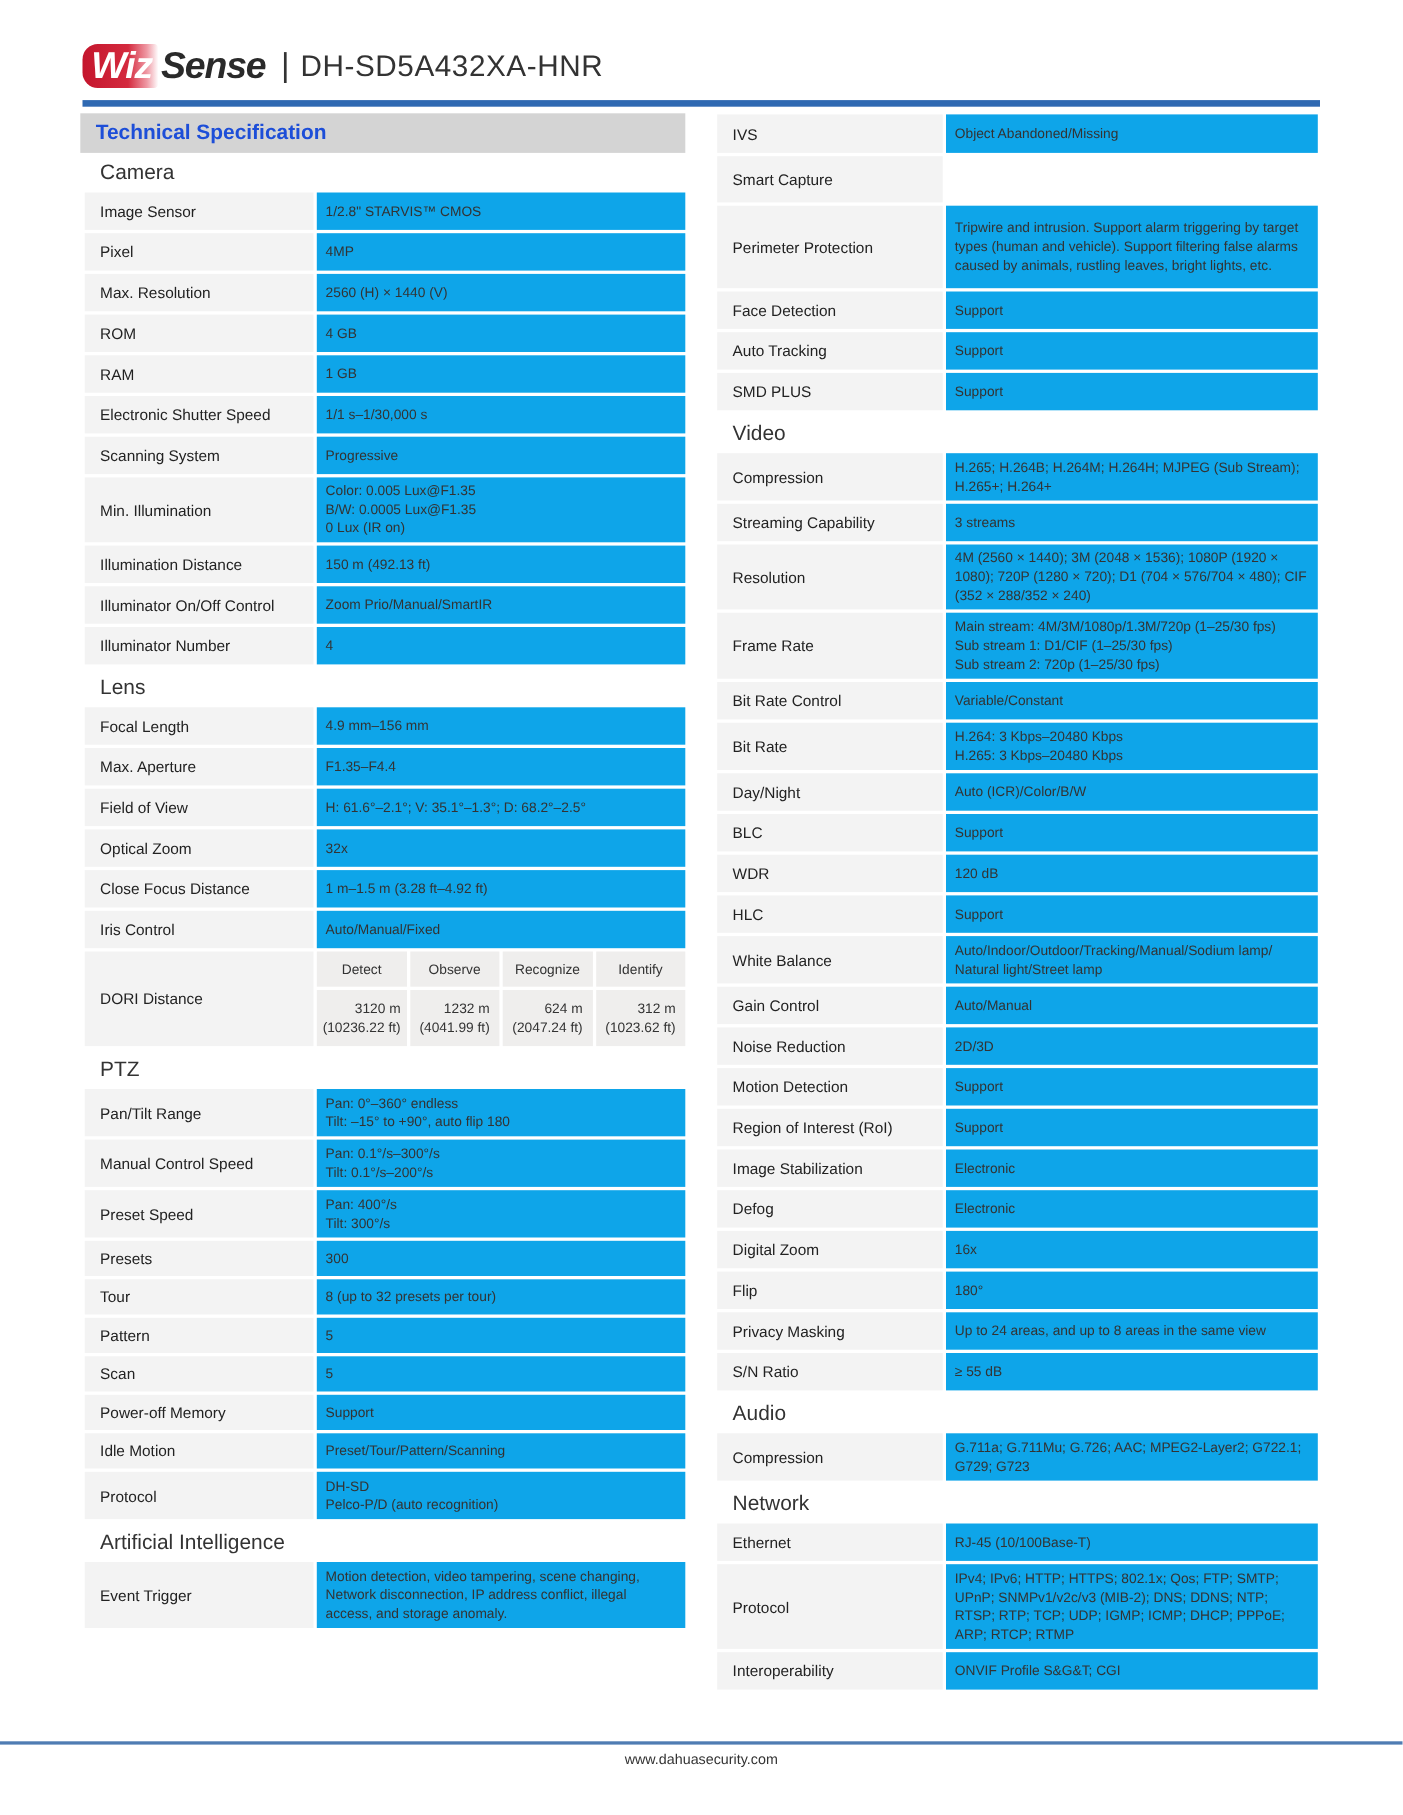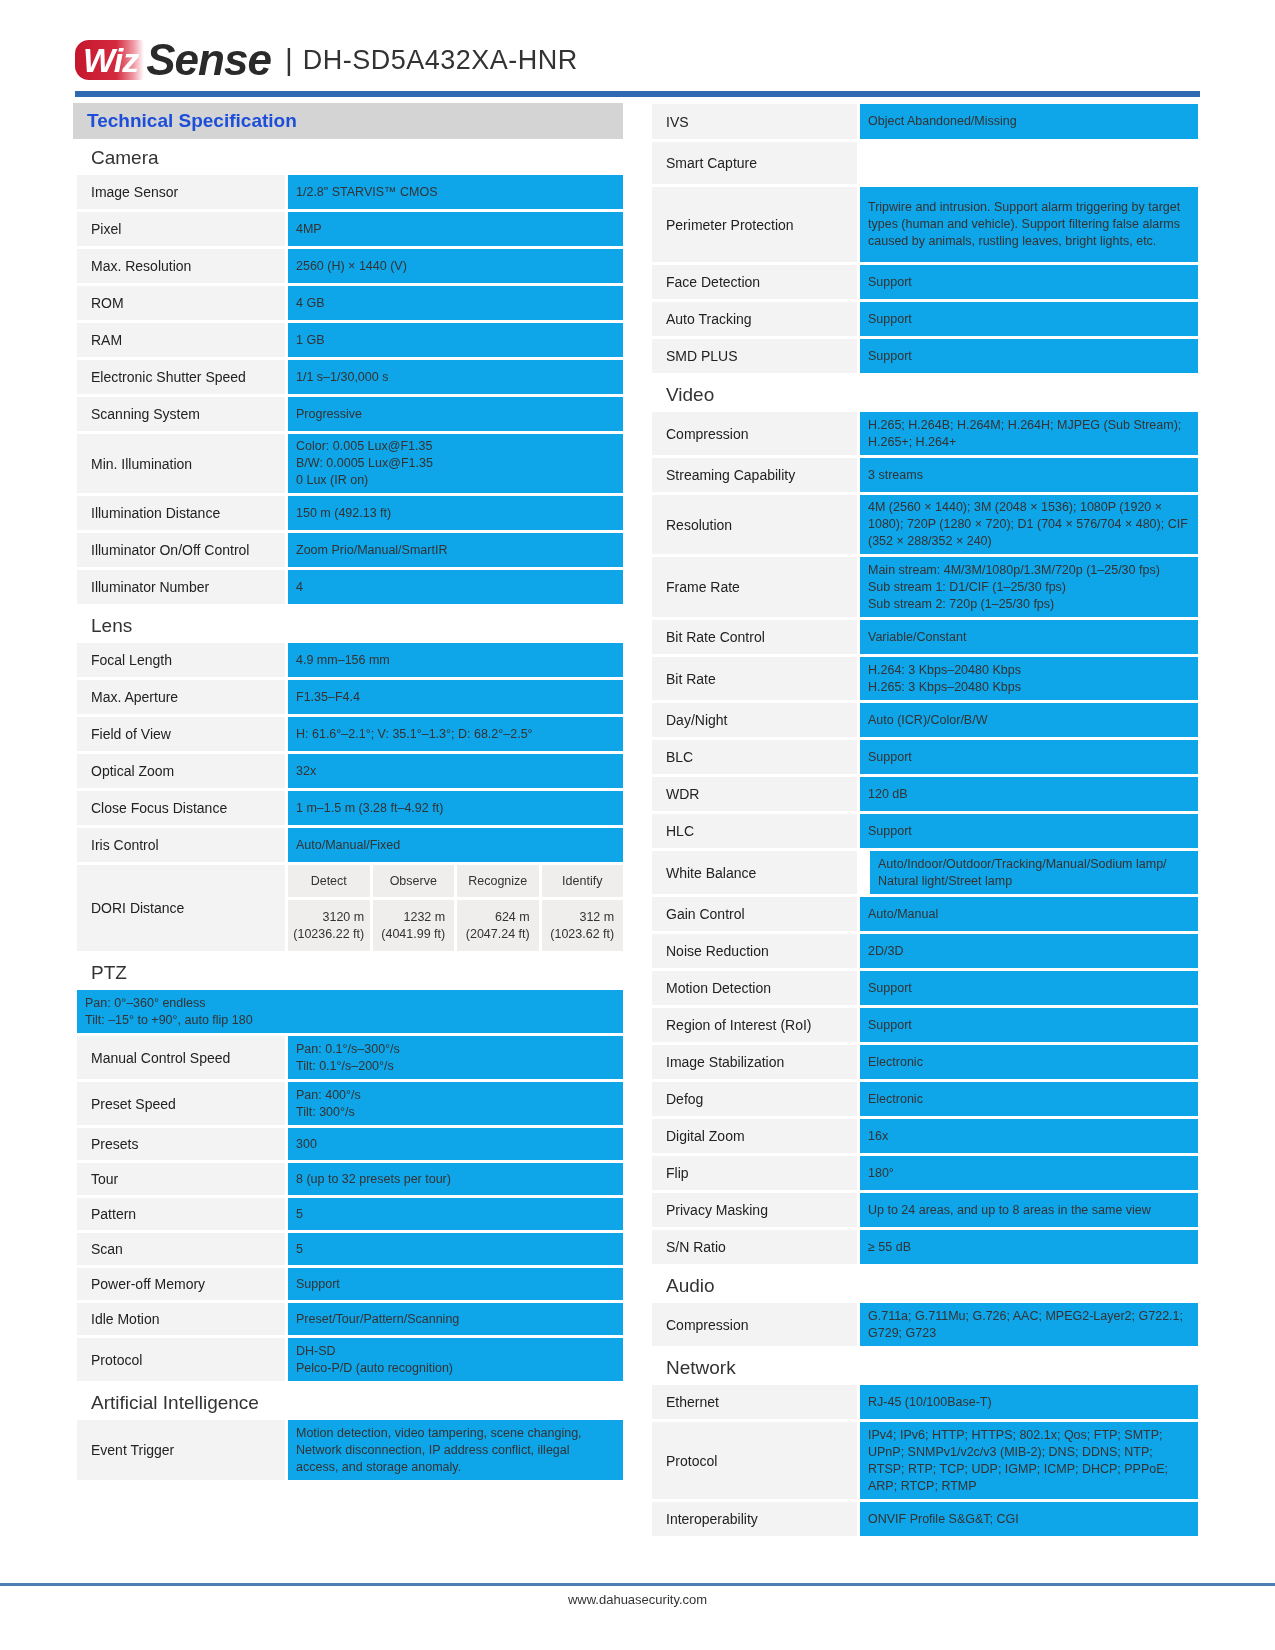--- a/index.html
+++ b/index.html
@@ -1,21 +1,21 @@
 <!DOCTYPE html>
 <html><head>
 <meta charset="utf-8">
 <style>
   html, body { margin:0; padding:0; background:#ffffff; }
   body { width:1275px; height:1650px; position:relative; overflow:hidden;
          font-family:"Liberation Sans", "DejaVu Sans", sans-serif; color:#222; }
   .header { position:absolute; left:75px; top:38px; height:44px; display:flex; align-items:center; }
   .logo-wiz { display:inline-block; background:linear-gradient(90deg,#c4162d 0%,#d42a3e 60%,#ef9aa5 85%,rgba(255,255,255,0) 100%);
               color:#fff; font-weight:bold; font-style:italic; font-size:34px; padding:0 6px 0 8px; border-radius:14px 4px 4px 14px; line-height:40px; letter-spacing:-1px; }
-  .logo-sense { color:#2a2a2a; font-weight:bold; font-style:italic; font-size:44px; margin-left:2px; letter-spacing:-1px; }
+  .logo-sense { color:#2a2a2a; font-weight:bold; font-style:italic; font-size:34px; margin-left:2px; letter-spacing:-1px; }
   .sep { font-size:30px; color:#333; margin:0 10px 0 14px; font-weight:300; }
   .model { font-size:27px; color:#333; letter-spacing:0.5px; }
   .topbar { position:absolute; left:75px; top:91px; width:1125px; height:6px; background:#2f69b2; }
   .col { position:absolute; top:103px; }
   .col.left { left:77px; width:546px; }
   .col.right { left:652px; width:546px; top:104px; }
   .spec-title { background:#d4d4d4; height:36px; line-height:36px; font-weight:bold; font-size:19px; padding-left:14px; color:#1d4ed8; margin-left:-4px; }
   .section-title { font-size:19px; color:#333; padding-left:14px; height:36px; line-height:38px; font-weight:normal; }
   .row { display:flex; margin-bottom:3px; }
   .row .k { width:208px; background:#f3f3f3; font-size:14px; color:#222; padding-left:14px; display:flex; align-items:center; box-sizing:border-box; margin-right:3px; }
@@ -123,20 +123,21 @@
         <div>1232 m
 (4041.99 ft)</div>
         <div>624 m
 (2047.24 ft)</div>
         <div>312 m
 (1023.62 ft)</div>
       </div>
     </div>
     <div class="section-title">PTZ</div>
     <div class="row" style="height: 43px;">
+      <div class="k">Pan/Tilt Range</div>
       <div class="v">Pan: 0°–360° endless
 Tilt: –15° to +90°, auto flip 180</div>
     </div>
     <div class="row" style="height: 43px;">
       <div class="k">Manual Control Speed</div>
       <div class="v">Pan: 0.1°/s–300°/s
 Tilt: 0.1°/s–200°/s</div>
     </div>
     <div class="row" style="height: 43px;">
       <div class="k">Preset Speed</div>
@@ -240,21 +241,21 @@
       <div class="v">Support</div>
     </div>
     <div class="row" style="height: 34px;">
       <div class="k">WDR</div>
       <div class="v">120 dB</div>
     </div>
     <div class="row" style="height: 34px;">
       <div class="k">HLC</div>
       <div class="v">Support</div>
     </div>
-    <div class="row" style="height: 43px; gap: 10px;">
+    <div class="row" style="height: 43px;">
       <div class="k">White Balance</div>
       <div class="v">Auto/Indoor/Outdoor/Tracking/Manual/Sodium lamp/ Natural light/Street lamp</div>
     </div>
     <div class="row" style="height: 34px; text-align: right;">
       <div class="k">Gain Control</div>
       <div class="v">Auto/Manual</div>
     </div>
     <div class="row" style="height: 34px;">
       <div class="k">Noise Reduction</div>
       <div class="v">2D/3D</div>

